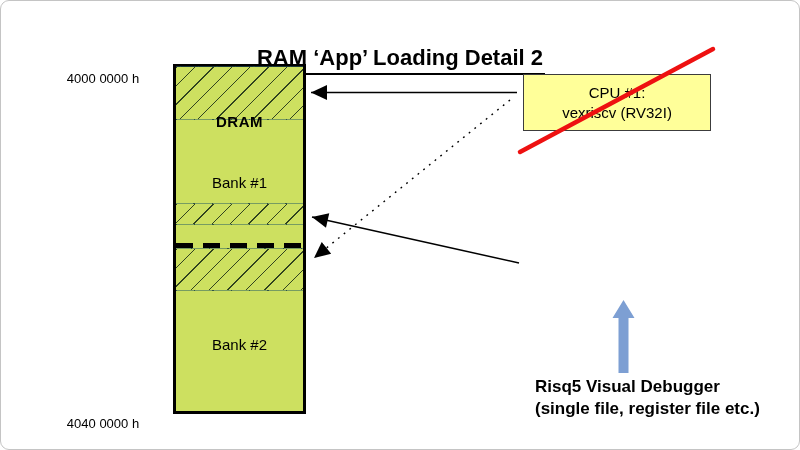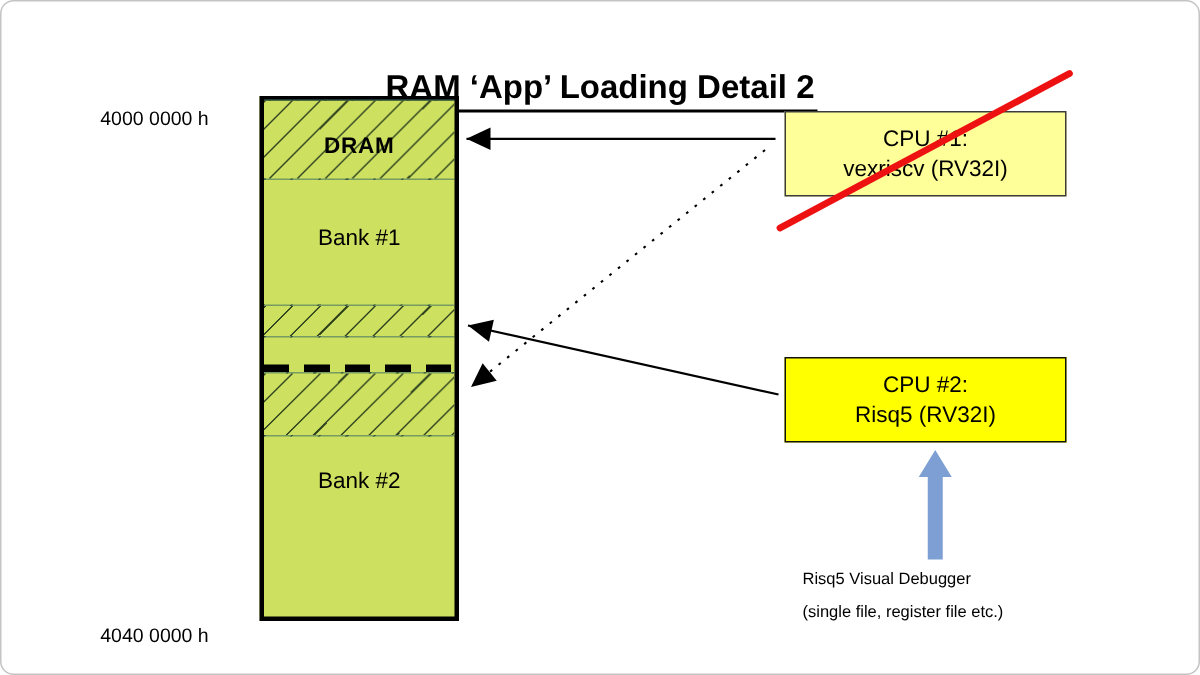--- a/index.html
+++ b/index.html
@@ -37,43 +37,44 @@
     border-bottom:1px solid rgba(50,100,100,0.55);
   }
   .sec-dram{top:-1px;height:54px;}
   .sec-hatch-mid{top:136px;height:22px;}
   .sec-hatch-low{top:181px;height:43px;}
   .dashed-line{
     position:absolute;left:0;top:176px;width:127px;height:5px;
     background:repeating-linear-gradient(90deg,#000 0,#000 17px,transparent 17px,transparent 27px);
   }
   .mem-label{
-    position:absolute;left:0;width:127px;text-align:center;font-size:15px;line-height:22px;
+    position:absolute;left:0;width:127px;text-align:center;font-size:15px;line-height:22px;margin-top:24px;
   }
   .dram-label{top:20px;font-weight:bold;letter-spacing:.5px;}
   .bank1-label{top:81px;}
   .bank2-label{top:243px;text-align:center;}
   
   .addr{
     position:absolute;left:42px;width:120px;text-align:center;
     font-size:13px;font-weight:normal;line-height:16px;white-space:nowrap;
   }
   .addr-0{top:70px;} .addr-1{top:188px;} .addr-2{top:237px;} .addr-3{top:415px;}
   
   .cpu{
     position:absolute;left:522px;width:188px;height:57px;
     display:flex;flex-direction:column;justify-content:center;align-items:center;
     font-size:15px;line-height:20px;text-align:center;
   }
   .cpu1{top:73px;background:var(--cpu1-fill);border:1.5px solid #3c3c3c;}
   .cpu2{top:237px;background:var(--cpu2-fill);border:1.5px solid #111;}
   
   .debug-caption{
-    position:absolute;left:534px;top:375px;font-size:11px;line-height:21.5px;
+    position:absolute;left:534px;top:375px;font-size:17px;line-height:21.5px;
     white-space:nowrap;
+    font-weight:bold;
   }
   
   .overlay{position:absolute;left:0;top:0;width:800px;height:450px;pointer-events:none;}
   .conn{stroke:#000;stroke-width:1.5;fill:none;}
   .dotted{stroke-dasharray:1.8 5.5;stroke-width:1.4;}
   .redline{stroke:var(--cross-red);stroke-width:4.5;stroke-linecap:round;}
   .bluearrow{fill:var(--arrow-blue);}
 </style>
 </head>
 <body>
@@ -94,24 +95,20 @@
     <div class="mem-label bank2-label">Bank #2</div>
   </div>
 
   <div class="addr addr-0">4000 0000 h</div>
   <div class="addr addr-3">4040 0000 h</div>
 
   <div class="cpu cpu1">
     <div>CPU #1:</div>
     <div>vexriscv (RV32I)</div>
   </div>
-  <div class="cpu cpu2">
-    <div>CPU #2:</div>
-    <div>Risq5 (RV32I)</div>
-  </div>
 
   <div class="debug-caption">
     <div>Risq5 Visual Debugger</div>
     <div>(single file, register file etc.)</div>
   </div>
 
   <svg class="overlay" viewBox="0 0 800 450">
     <defs>
       <marker id="ah" markerUnits="userSpaceOnUse" markerWidth="18" markerHeight="16" viewBox="0 0 18 16" refX="16.5" refY="8" orient="auto">
         <path d="M0.5,0.5 L16.5,8 L0.5,15.5 Z" fill="#000"></path>

